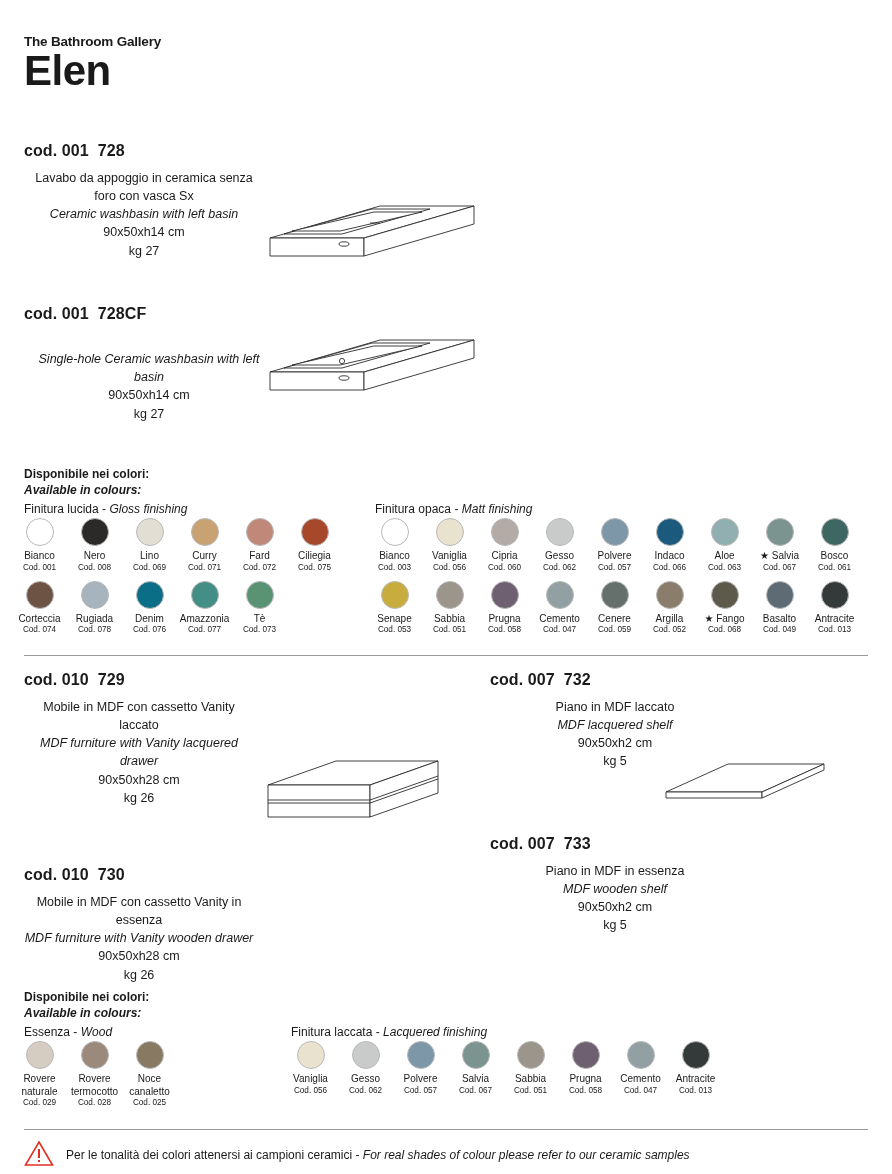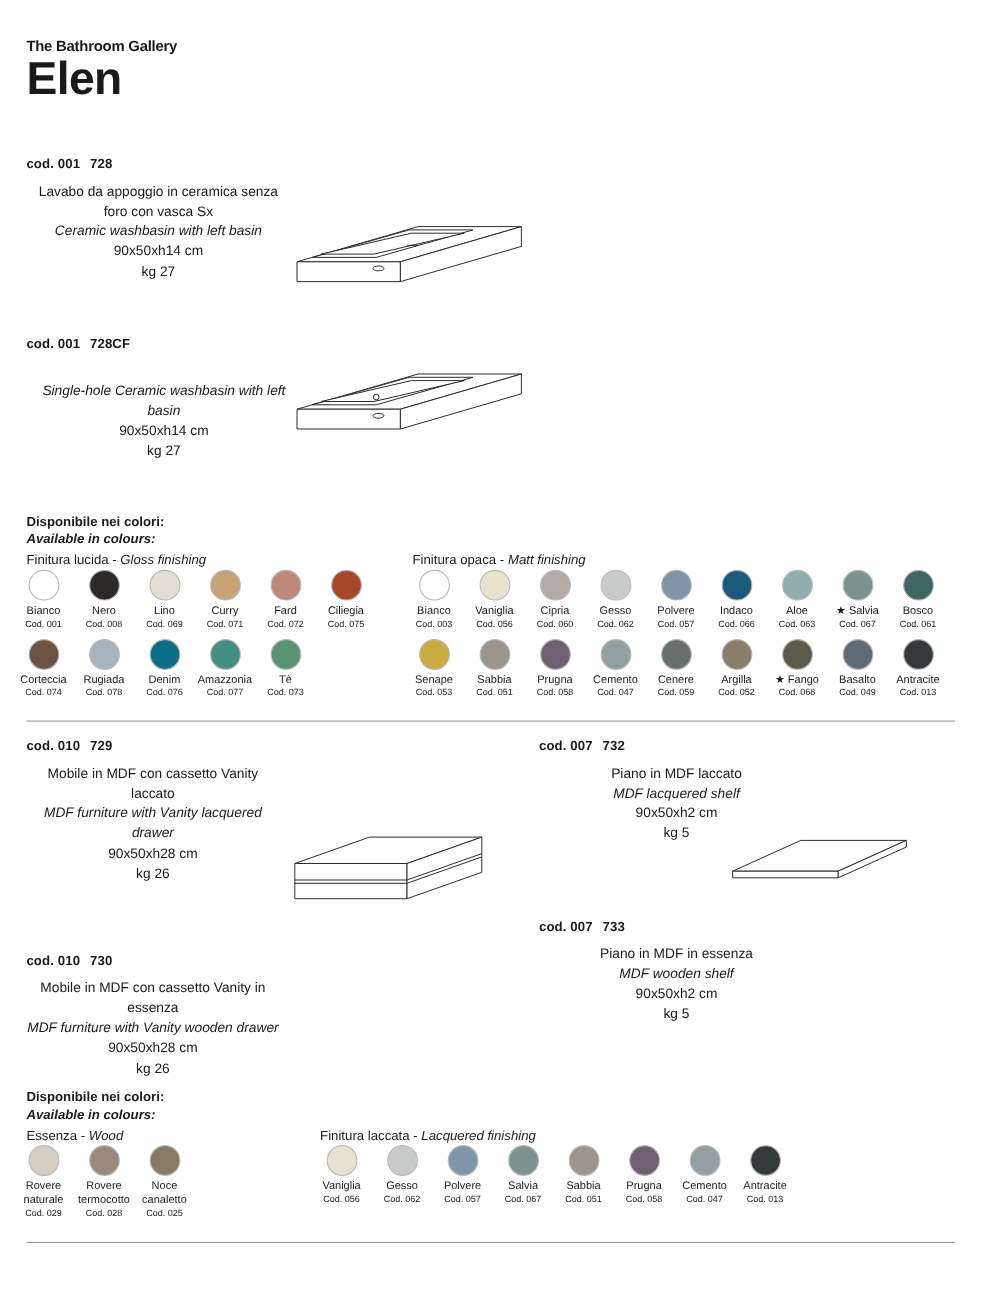--- a/index.html
+++ b/index.html
@@ -36,21 +36,21 @@
     left: 24px;
     top: 49px;
     font-size: 42px;
     font-weight: bold;
     letter-spacing: -0.5px;
     line-height: 1.05;
   }
 
   
   .code {
-    font-size: 12px;
+    font-size: 16px;
     font-weight: bold;
     letter-spacing: 0.1px;
   }
   .code .num { margin-left: 9px; }
   .desc {
     font-size: 12.5px;
     line-height: 1.45;
     margin-top: 9px;
     text-align: center;
   }
@@ -518,14 +518,26 @@
         <div class="swatch">
           <div class="dot" style="background: rgb(52, 58, 57);"></div>
           <div class="nm">Antracite</div>
           <div class="cd">Cod. 013</div>
         </div>
       </div>
   </div>
 
   <div class="hr" id="hr2"></div>
 
+  <div class="footer">
+    <span>
+      <svg width="30" height="27" viewBox="0 0 30 27">
+        <polygon points="15,2 28.5,25 1.5,25" fill="none" stroke="#e03020" stroke-width="1.6"></polygon>
+        <rect x="14" y="9" width="2" height="9" fill="#e03020"></rect>
+        <rect x="14" y="20" width="2" height="2" fill="#e03020"></rect>
+      </svg>
+    </span>
+    <span class="txt">
+      <span>Per le tonalità dei colori attenersi ai campioni ceramici - </span><span class="en">For real shades of colour please refer to our ceramic samples</span>
+    </span>
+  </div>
 
 </div>
 
 </body></html>

